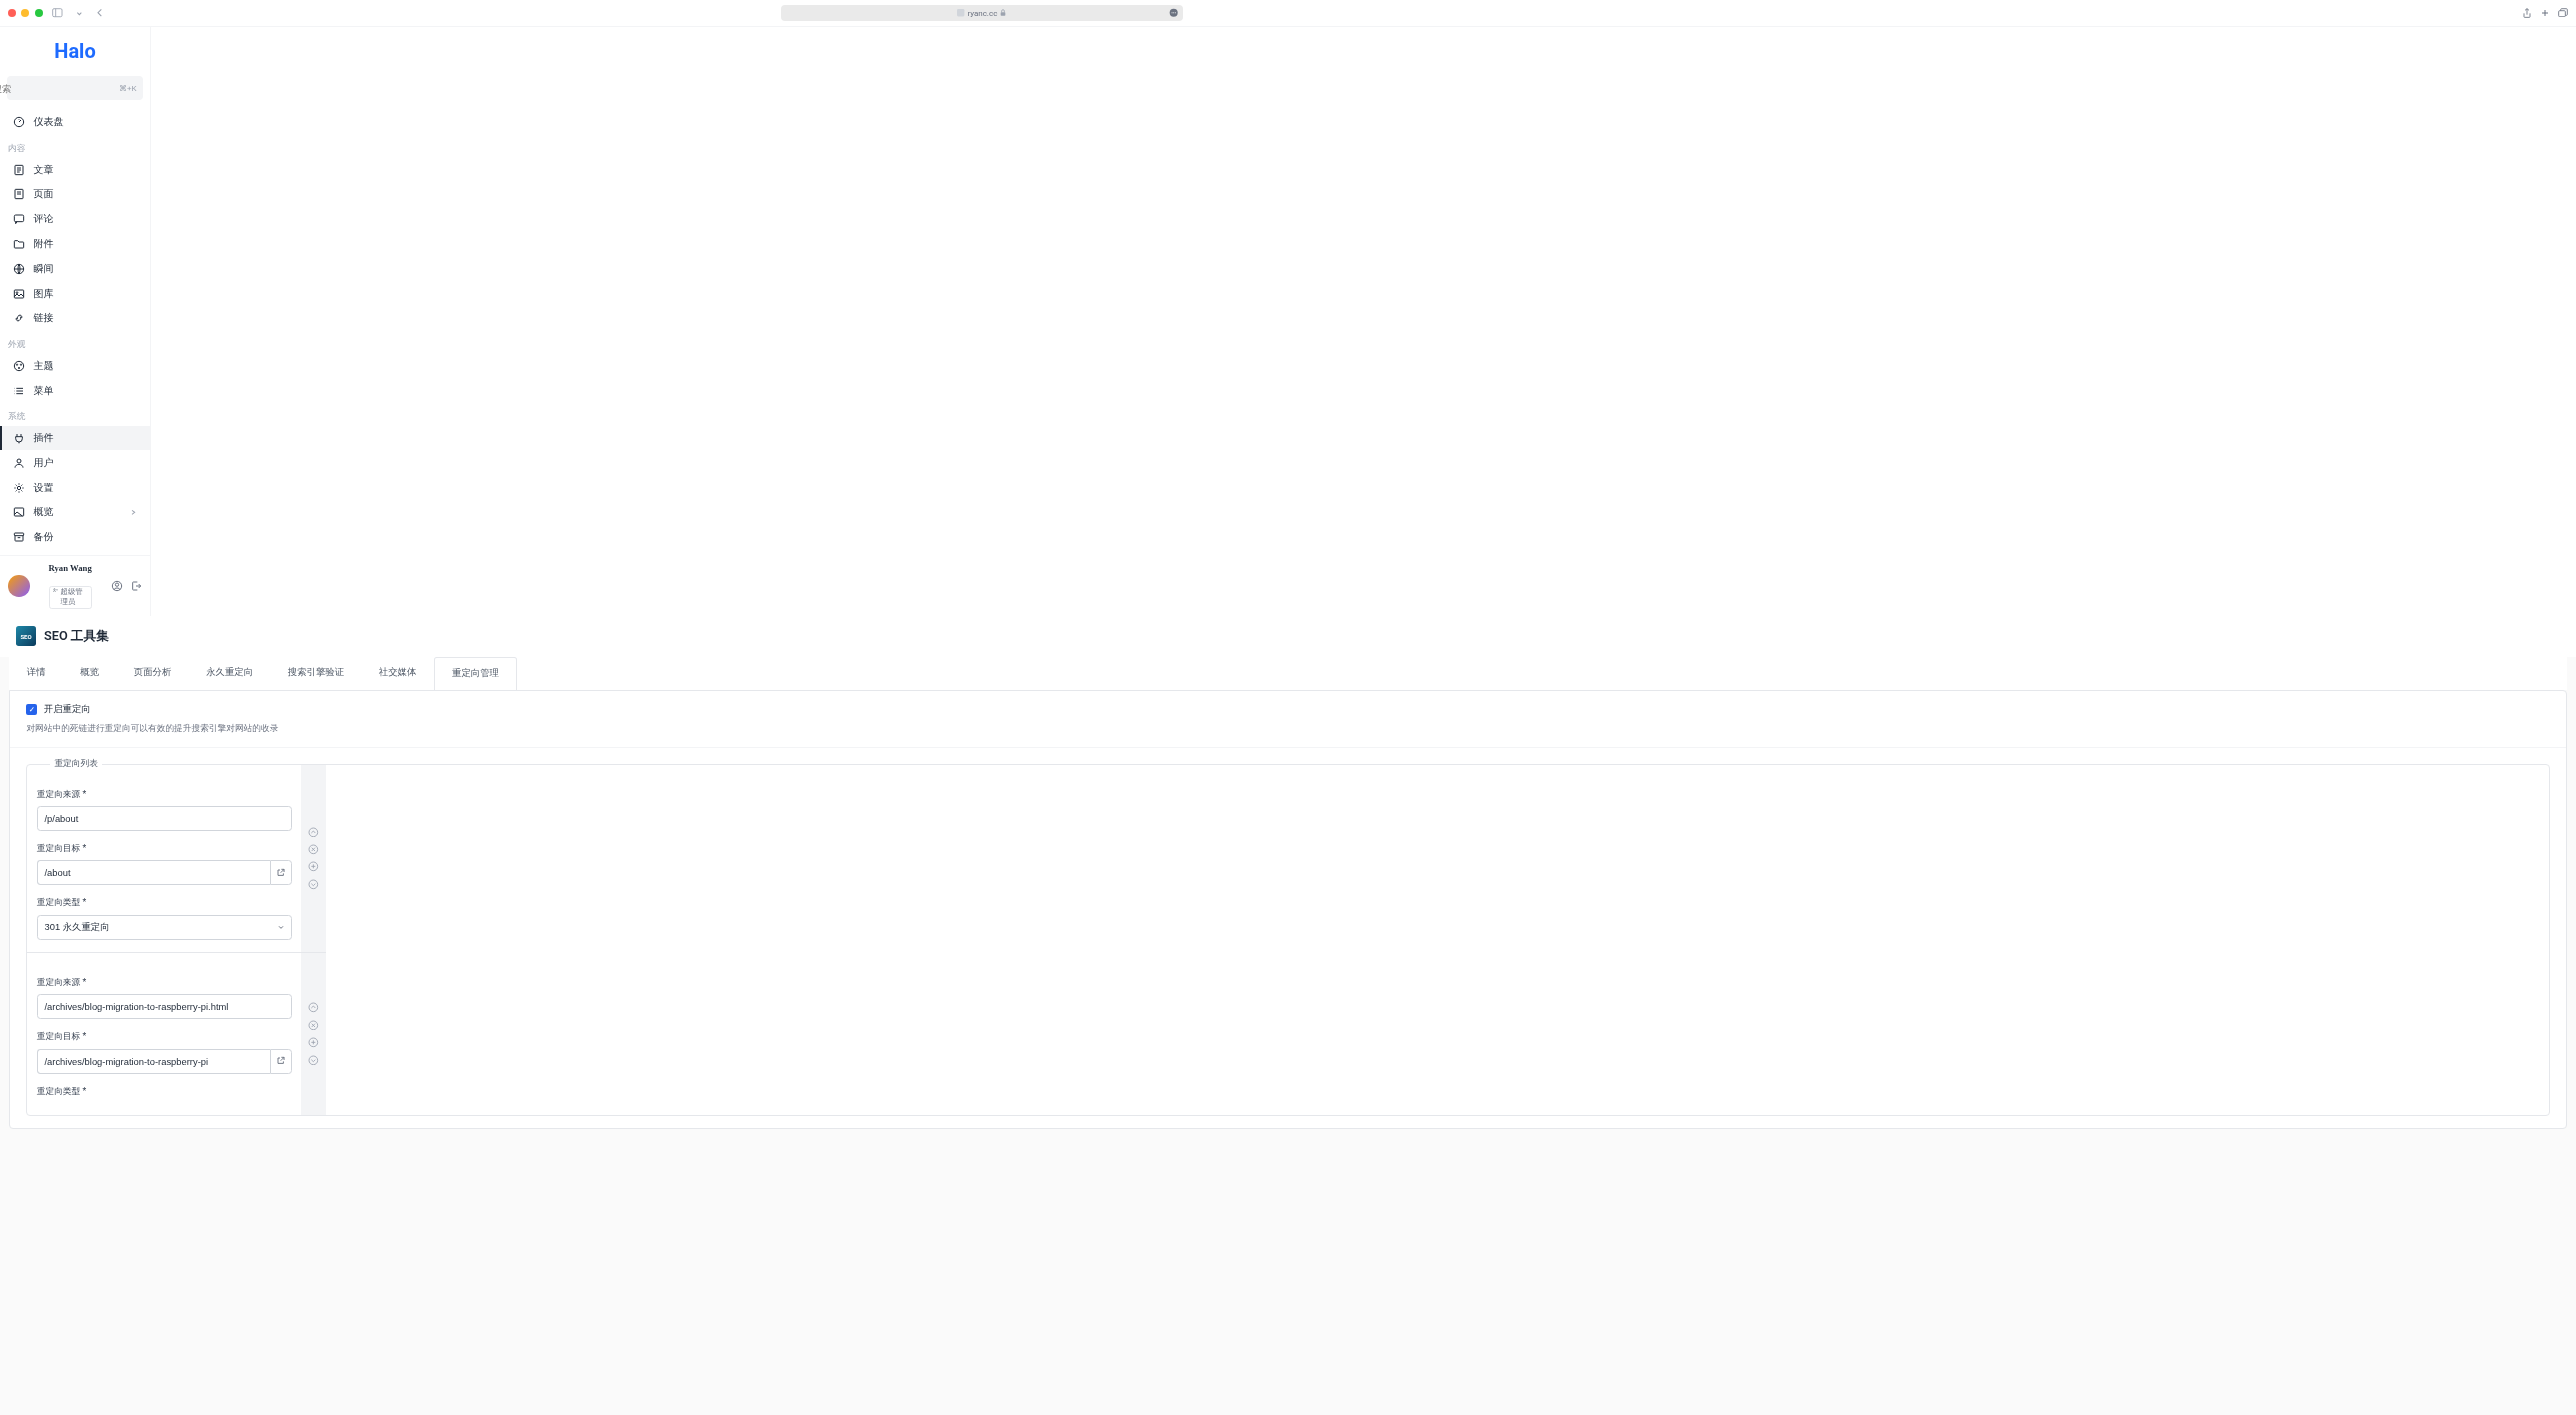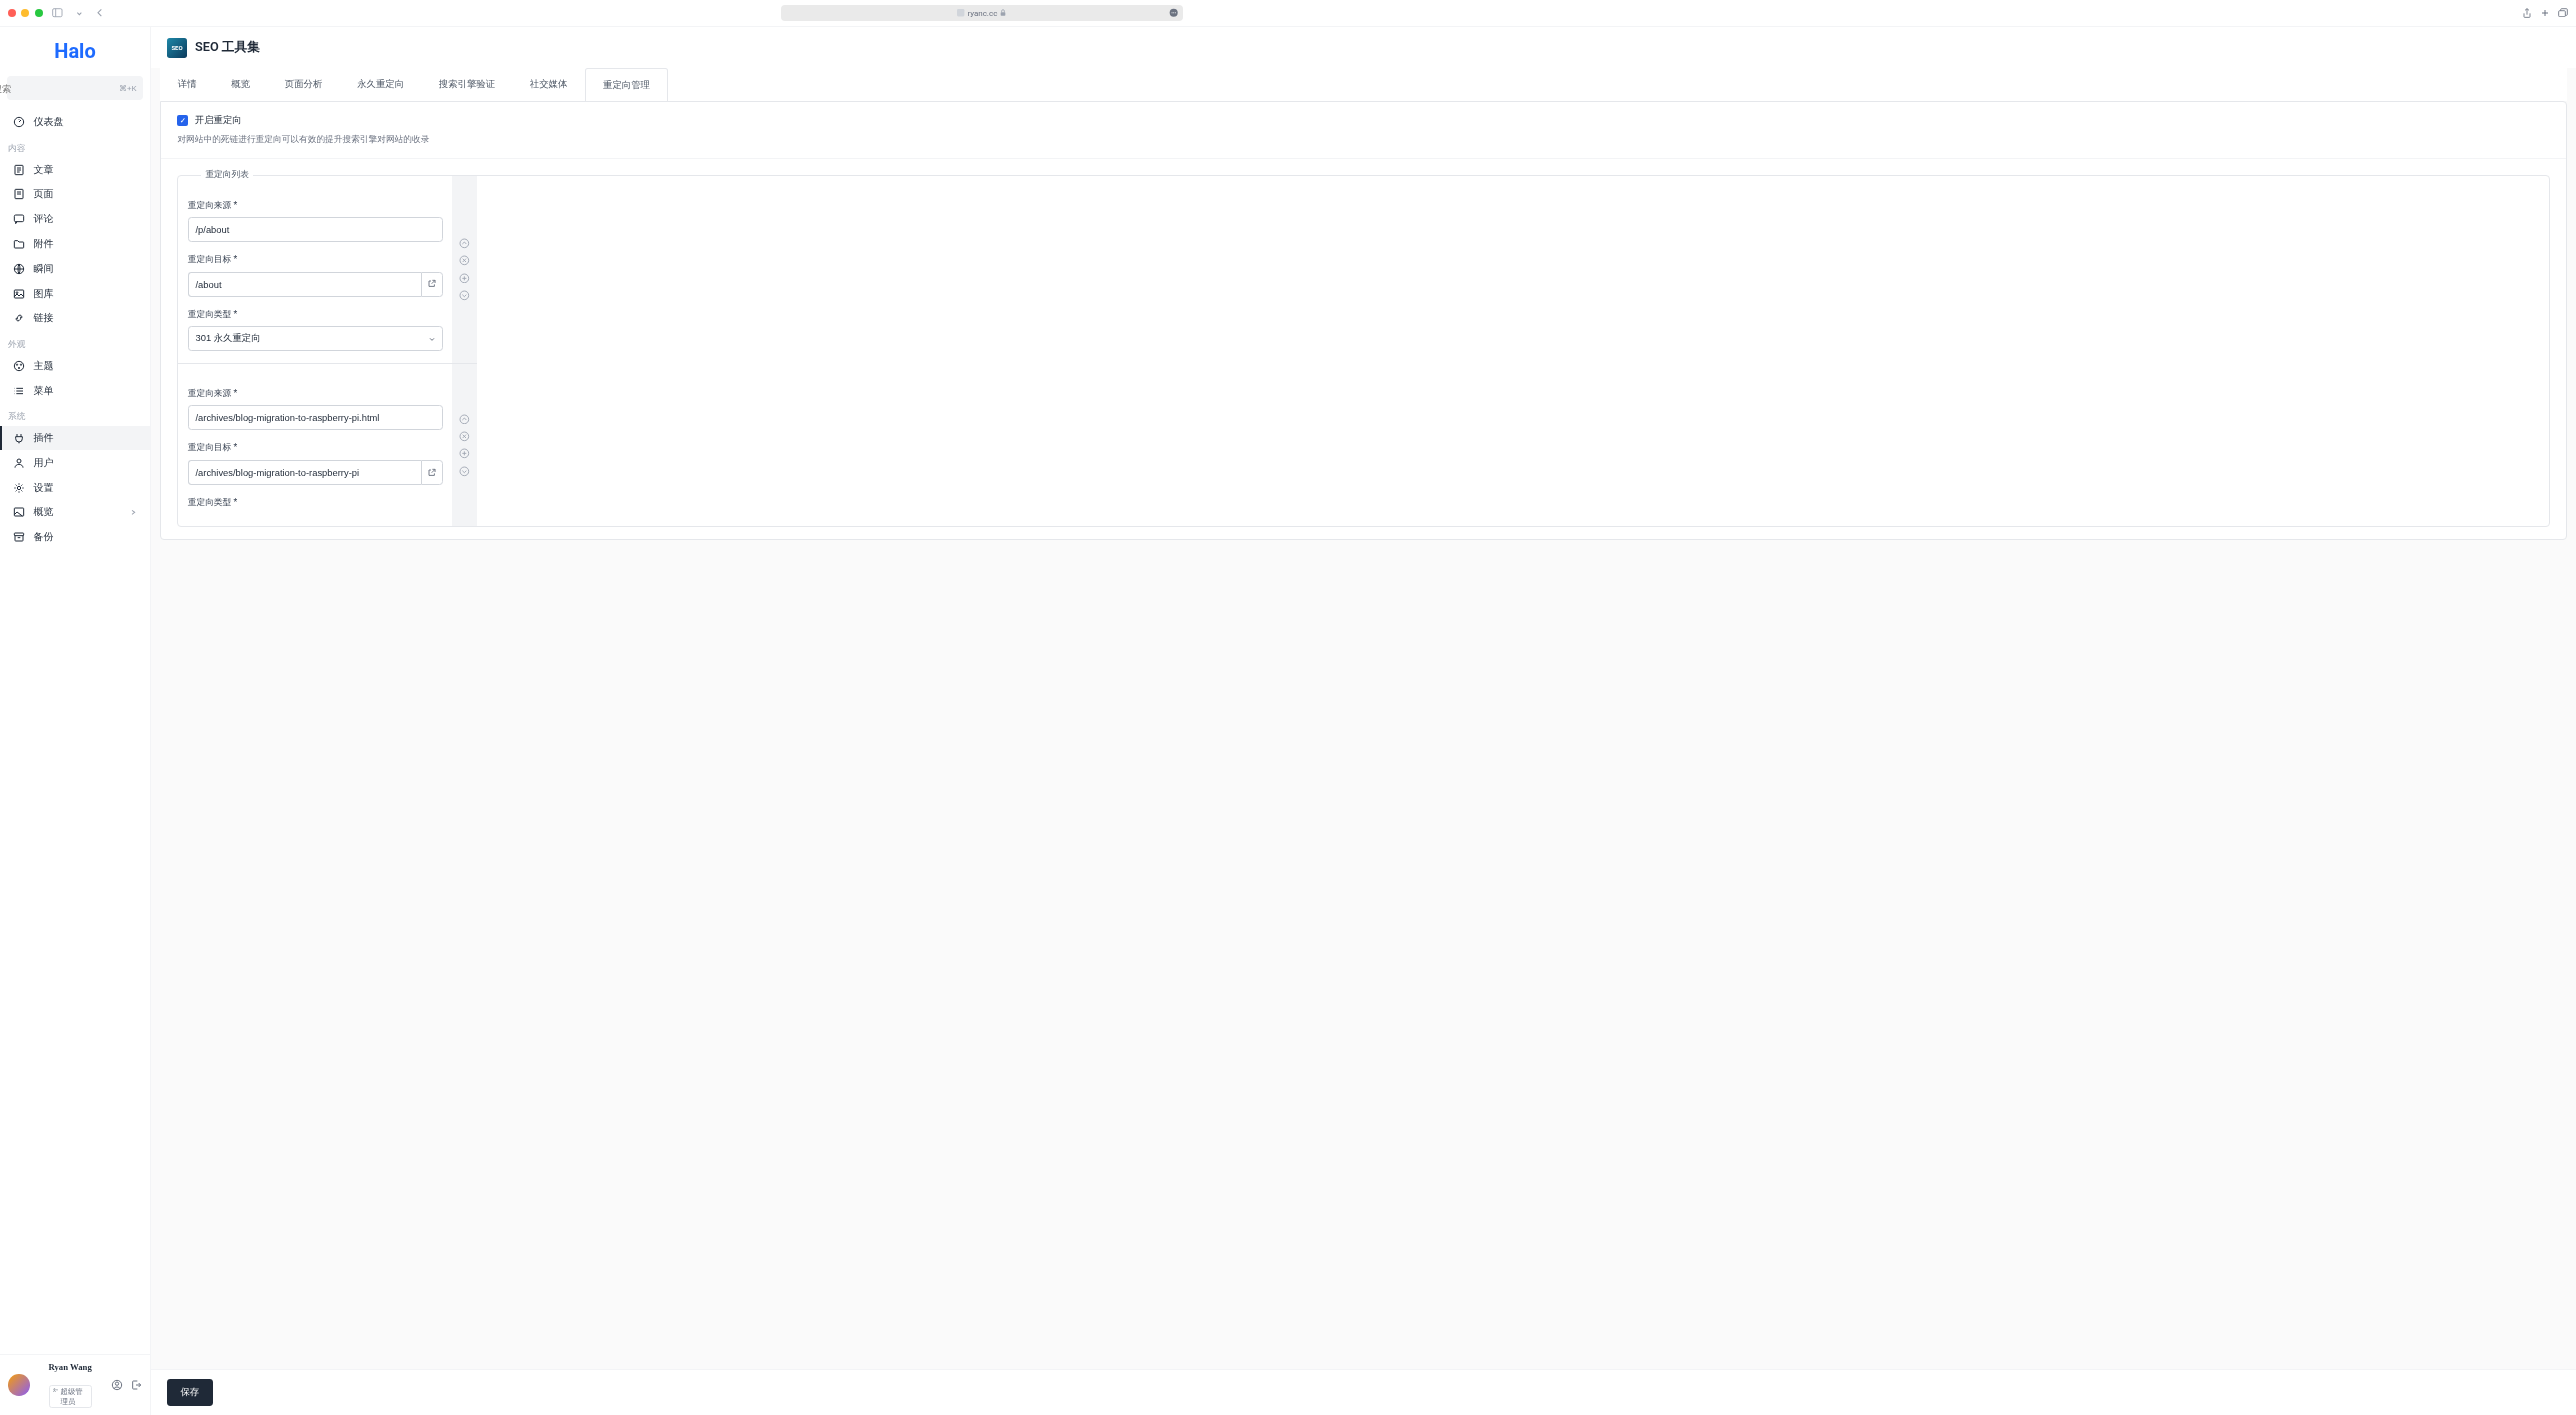--- a/index.html
+++ b/index.html
@@ -7,21 +7,21 @@
 .browser-chrome { height: 27px; background: #fff; display: flex; align-items: center; padding: 0 8px; gap: 5.4px; border-bottom: 0.7px solid #f3f4f6; }
 .traffic-lights { display: flex; gap: 5.4px; }
 .traffic-light { width: 8px; height: 8px; border-radius: 50%; }
 .red { background: #ff5f57; }
 .yellow { background: #febc2e; }
 .green { background: #28c840; }
 .chrome-btn { color: #9ca3af; font-size: 9.4px; padding: 1.3px 4px; cursor: default; }
 .url-bar { flex: 0 0 402px; margin: 0 auto; background: #eaeaea; border-radius: 4px; height: 16px; display: flex; align-items: center; justify-content: center; font-size: 8px; color: #6b7280; gap: 2.7px; position: relative; }
 .url-bar-right { position: absolute; right: 4px; }
 .chrome-right { display: flex; gap: 8px; margin-left: auto; color: #6b7280; }
-.app { display: flex; height: calc(100vh - 27px); }
+.app { display: flex; height: calc(100vh - 27px); flex-direction: column; }
 .sidebar { width: 151px; background: #fff; display: flex; flex-direction: column; border-right: 0.7px solid #f3f4f6; }
 .logo-wrap { padding: 12px 0 9.4px; text-align: center; }
 .logo { font-size: 20px; font-weight: 700; color: #1e6bff; }
 .logo .lo { color: #1e6bff; }
 .search-box { margin: 4px 6.7px; background: #f3f4f6; border-radius: 4px; height: 24px; display: flex; align-items: center; padding: 0 6.7px; color: #9ca3af; gap: 5.4px; justify-content: flex-end; }
 .search-box input { flex: 1; border: none; background: transparent; outline: none; font-size: 9.4px; color: #374151; }
 .shortcut { font-size: 8px; color: #9ca3af; }
 .nav { flex: 1; overflow: auto; padding: 5.4px 0; }
 .nav-item { display: flex; align-items: center; gap: 8px; padding: 5.4px 13.4px; color: #1f2937; cursor: pointer; font-size: 10px; }
 .nav-item.active { background: #f3f4f6; border-left: 2px solid #1f2937; font-weight: 500; padding-left: 11.4px; }
@@ -454,18 +454,15 @@
                     </svg>
                   </span>
               </div>
             </div>
 
           </div>
         </div>
       </div>
     </div>
 
-    <div class="footer-bar">
-      <button class="save-btn">保存</button>
-    </div>
   </main>
 </div>
 
 
 </body></html>

